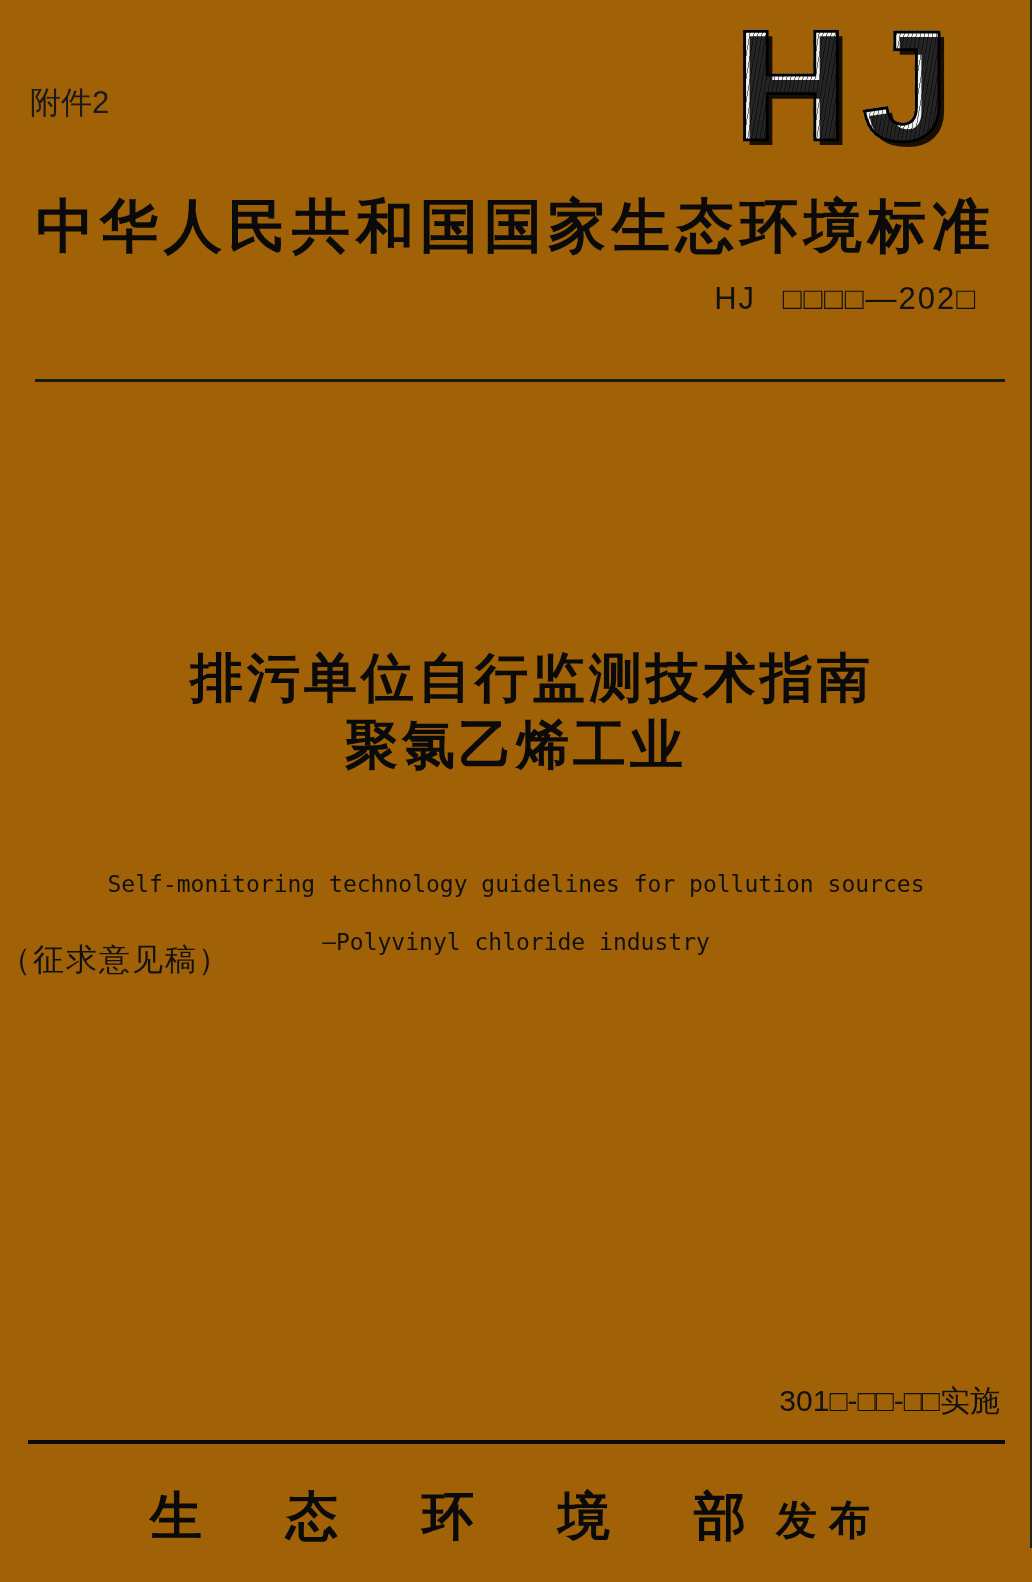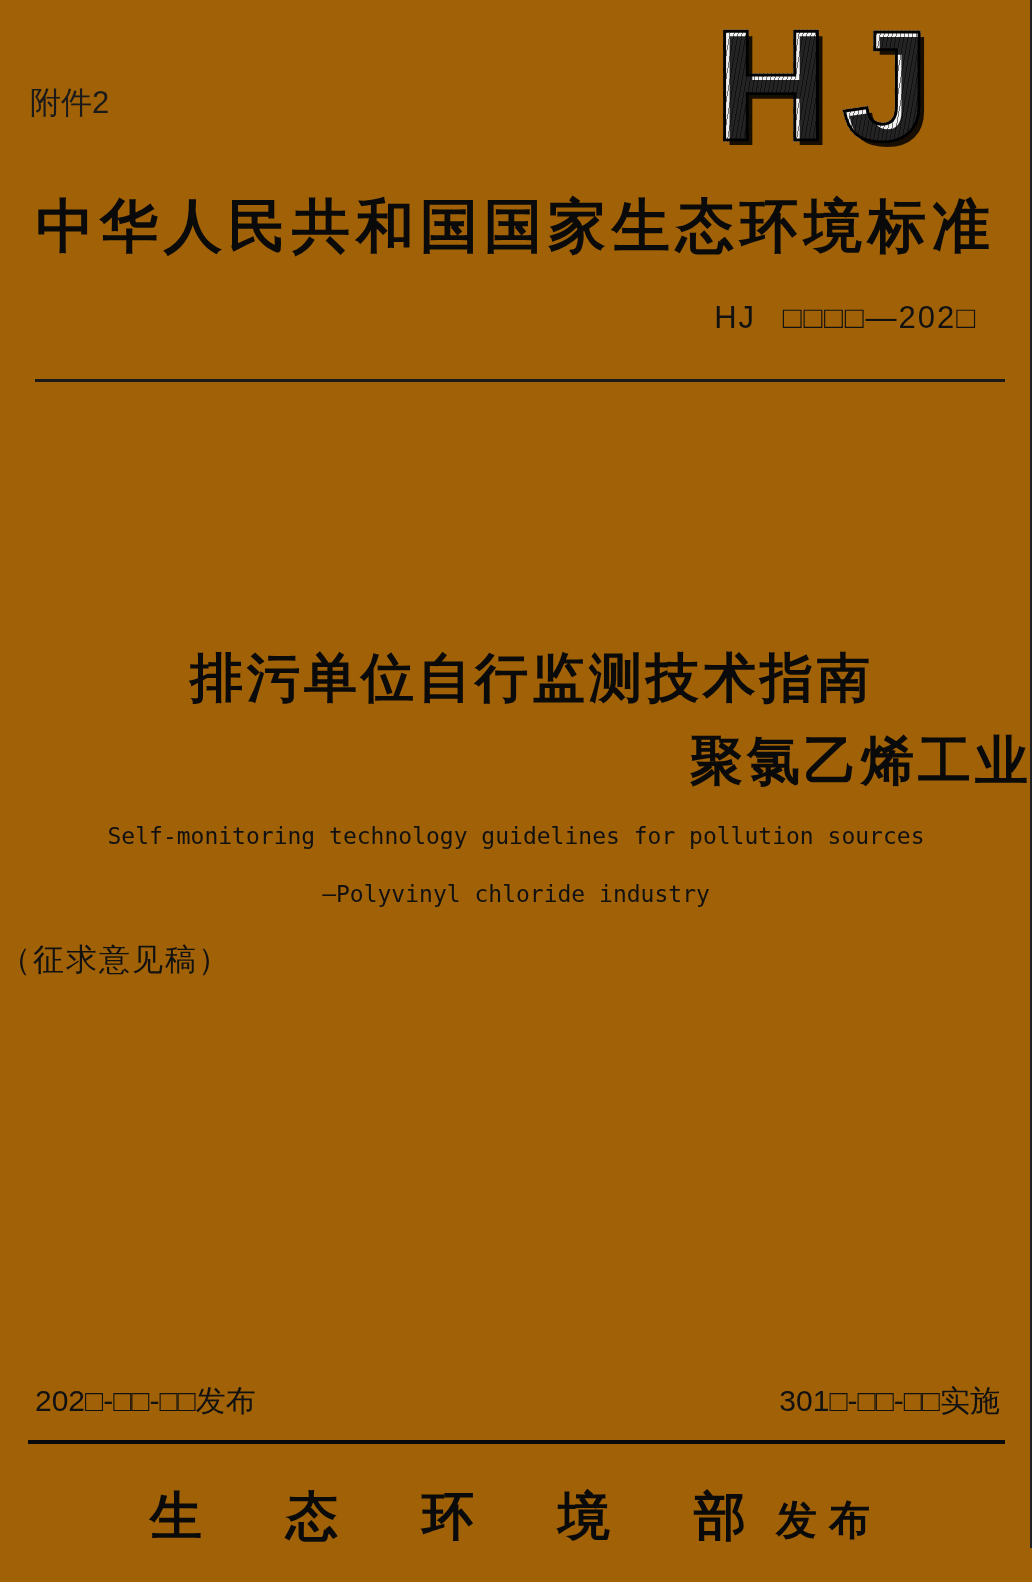--- a/index.html
+++ b/index.html
@@ -21,21 +21,21 @@
     left: 30px;
     top: 82px;
     font-size: 31px;
     color: #1a1a1a;
   }
 
   
   .hj-logo {
     position: absolute;
     top: 6px;
-    right: 88px;
+    right: 68px;
     font-size: 158px;
     line-height: 1;
     font-weight: bold;
     letter-spacing: 14px;
     font-family: "Liberation Sans", "DejaVu Sans", sans-serif;
     color: #111;
   }
   @supports (-webkit-background-clip: text) {
     .hj-logo {
       background: repeating-linear-gradient(100deg, #777 0px, #777 1px, #f2f2f2 1px, #f2f2f2 4px);
@@ -59,21 +59,21 @@
     font-size: 58px;
     letter-spacing: 6px;
     white-space: nowrap;
     color: #0a0a0a;
   }
 
   
   .standard-number {
     position: absolute;
     right: 55px;
-    top: 300px;
+    top: 281px;
     font-size: 31px;
     letter-spacing: 2px;
     word-spacing: 16px;
     font-weight: 500;
     color: #111;
   }
 
   .top-rule {
     position: absolute;
     left: 35px;
@@ -89,32 +89,33 @@
     left: 0;
     right: 0;
     text-align: center;
     font-weight: bold;
     font-size: 53px;
     letter-spacing: 4px;
     white-space: nowrap;
     color: #0a0a0a;
   }
   .title-zh-1 { top: 643px; margin-left: 32px; }
-  .title-zh-2 { top: 726px; text-align: right; }
+  .title-zh-2 { top: 710px; }
 
   
   .title-en-1, .title-en-2 {
     position: absolute;
     left: 0;
     right: 0;
     text-align: center;
     font-family: "DejaVu Sans Mono", "Liberation Mono", monospace;
     font-size: 23px;
     white-space: nowrap;
     color: #111;
+    margin-top: 48px;
   }
   .title-en-1 { top: 823px; }
   .title-en-2 { top: 881px; }
 
   
   .draft-note {
     position: absolute;
     left: 0;
     right: 0;
     top: 939px;
@@ -202,21 +203,20 @@
   <div class="title-zh-1">排污单位自行监测技术指南</div>
 
   <div class="title-zh-2">聚氯乙烯工业</div>
 
   <div class="title-en-1">Self-monitoring technology guidelines for pollution sources</div>
 
   <div class="title-en-2">—Polyvinyl chloride industry</div>
 
   <div class="draft-note">（征求意见稿）</div>
 
-  <div class="date-left">202□-□□-□□发布</div>
 
   <div class="date-right">301□-□□-□□实施</div>
 
   <div class="bottom-rule"></div>
 
   <div class="publisher-row">
     <span class="publisher-name">生态环境部</span><span class="publisher-suffix">发布</span>
   </div>
 
   <div class="right-edge-line"></div>

